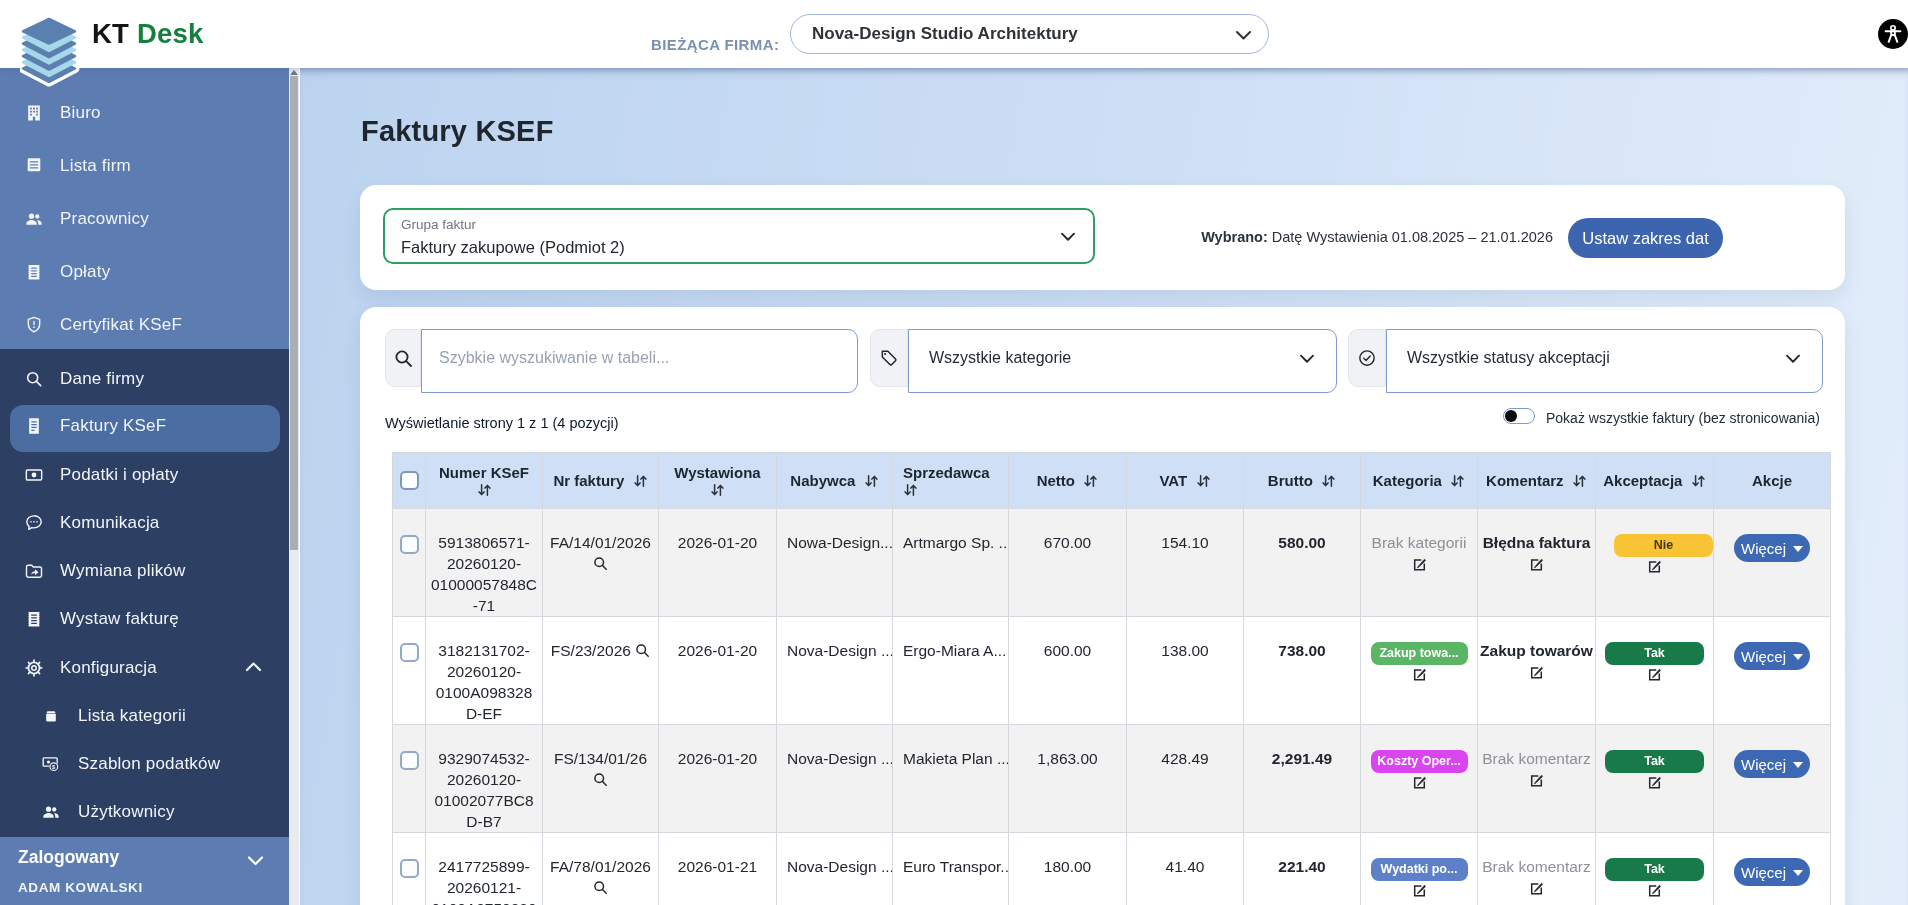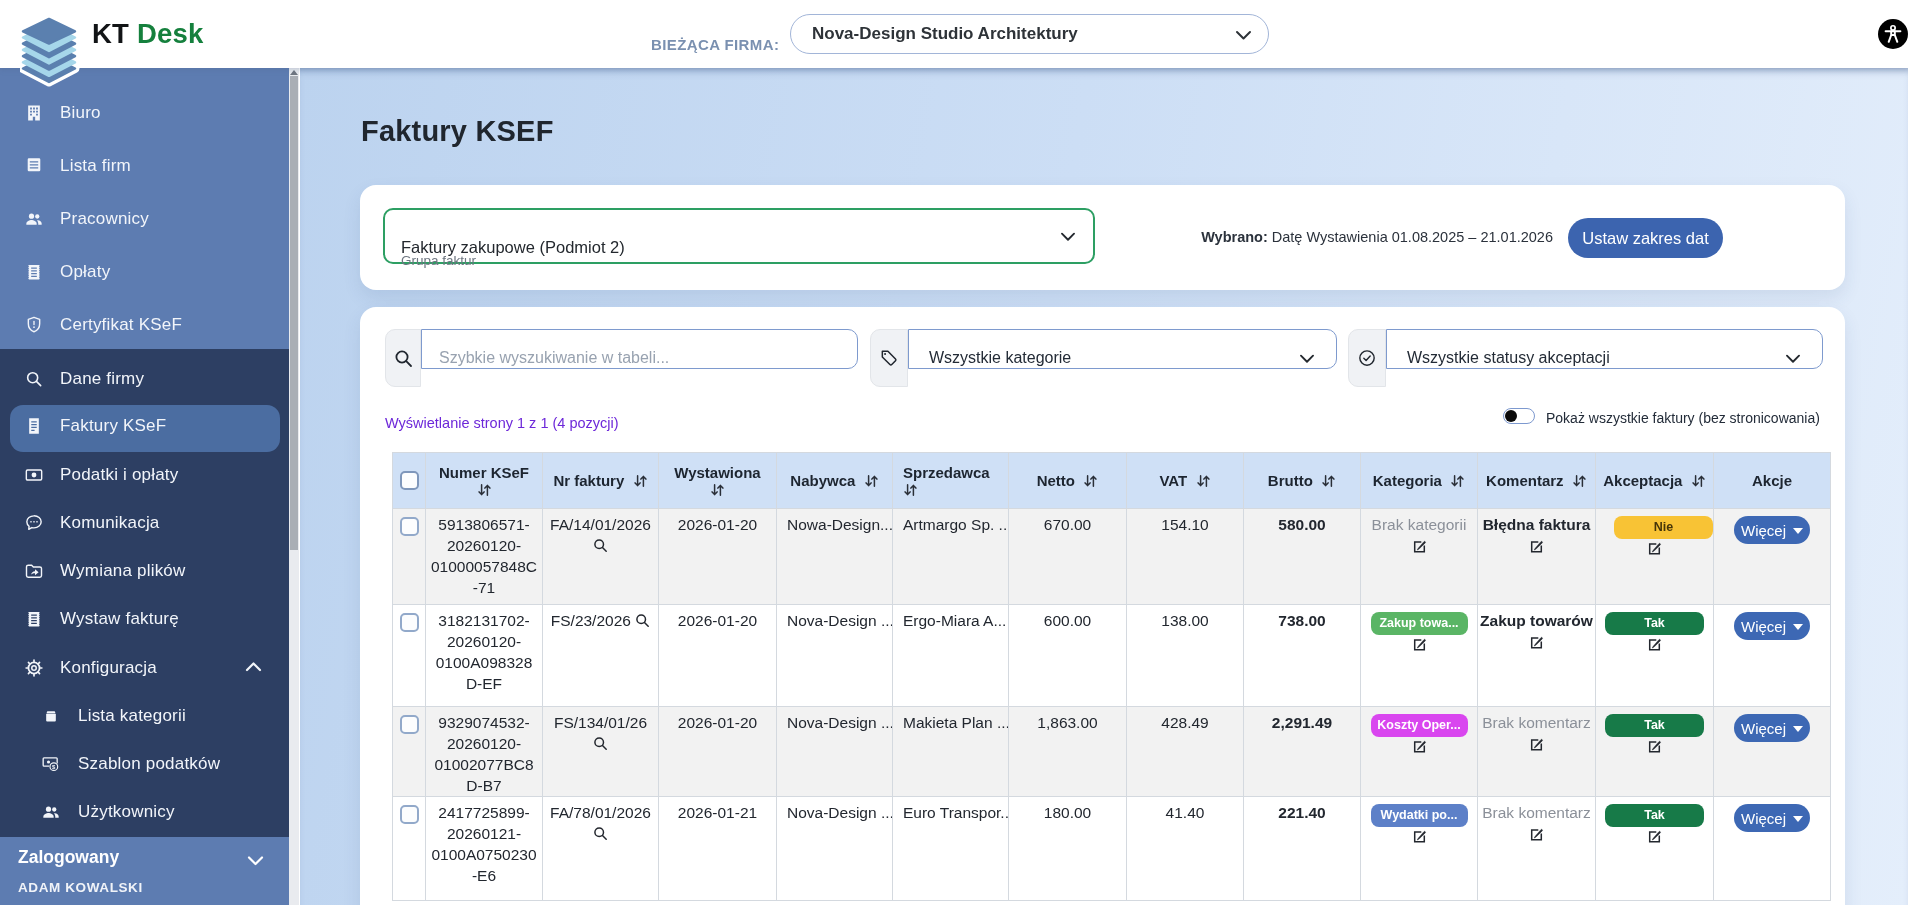--- a/index.html
+++ b/index.html
@@ -49,49 +49,49 @@
   
   #h1 { position:absolute; left:361px; top:115px; font-size:29px; font-weight:700; color:#20262e; letter-spacing:0.2px; z-index:5;}
 
   
   .card { position:absolute; background:#fff; border-radius:16px; box-shadow:0 8px 18px rgba(40,70,120,0.10); z-index:5; }
   #card1 { left:360px; top:185px; width:1485px; height:105px; }
   #card2 { left:360px; top:307px; width:1485px; height:700px; }
 
   
   #gsel { position:absolute; left:23px; top:23px; width:712px; height:56px; border:2px solid #2d9f63; border-radius:10px; background:#fff;}
-  #gsel .lab { position:absolute; left:16px; top:7px; font-size:13.5px; color:#6e7681;margin-top:36px; }
+  #gsel .lab { position:absolute; left:16px; top:7px; font-size:13.5px; color:#6e7681; }
   #gsel .val { position:absolute; left:16px; top:28px; font-size:16.5px; color:#23282e; }
   #gsel svg { position:absolute; right:17px; top:20px; }
   #wybrano { position:absolute; right:292px; top:44px; font-size:14.5px; color:#2b323c; white-space:nowrap;}
   #wybrano b { font-weight:700; }
   #btn-zakres { position:absolute; left:1208px; top:33px; width:155px; height:40px; border-radius:20px; background:#3c64af; color:#fff; font-size:16.5px; font-weight:400; display:flex; align-items:center; justify-content:center; }
 
   
   .igroup { position:absolute; top:22px; height:58px; }
   .ibox { position:absolute; left:0; top:0; height:58px; background:#f0f2f5; border:1px solid #e2e5e9; border-radius:10px 0 0 10px; display:flex; align-items:center; justify-content:center;}
-  .ifield { position:absolute; top:0; height:40px; background:#fff; border:1px solid #7e9ace; border-radius:0 10px 10px 0; }
+  .ifield { position:absolute; top:0; height:64px; background:#fff; border:1px solid #7e9ace; border-radius:0 10px 10px 0; }
   .ifield .ph { position:absolute; left:17px; top:19px; font-size:16px; color:#98a2b0; }
   .ifield .vv { position:absolute; left:20px; top:19px; font-size:16px; color:#232b36; }
   .ifield .ch { position:absolute; right:21px; top:21px; }
 
   #g1 { left:25px; }   #g1 .ibox{ width:36px; } #g1 .ifield{ left:36px; width:437px; }
   #g2 { left:510px; }  #g2 .ibox{ width:38px; } #g2 .ifield{ left:38px; width:429px; }
   #g3 { left:988px; }  #g3 .ibox{ width:38px; } #g3 .ifield{ left:38px; width:437px; }
 
-  #pageinfo { position:absolute; left:25px; top:108px; font-size:14.5px; color:#6d28d9;text-align:center; }
+  #pageinfo { position:absolute; left:25px; top:108px; font-size:14.5px; color:#0f172a;text-align:center; }
   #toggle { position:absolute; left:1143px; top:101px; width:32px; height:16px; border:1px solid #7d99cf; border-radius:8px; background:#fff; }
   #toggle .knob { position:absolute; left:1px; top:1px; width:12px; height:12px; border-radius:50%; background:#0b0b0b; }
   #toglabel { position:absolute; left:1186px; top:103px; font-size:14px; color:#232c39; white-space:nowrap; }
 
   
   #tbl { position:absolute; left:32px; top:145px; border-collapse:collapse; table-layout:fixed; width:1438px; font-size:15.5px; color:#22272f; }
   #tbl td, #tbl th { border:1px solid #d4d9df; vertical-align:top; padding:0; overflow:hidden; }
   #tbl th { background:#cfe0f6; height:56px; font-weight:700; color:#1d2530; font-size:15px; vertical-align:middle; padding:2px; }
-  #tbl td { text-align:center; line-height:21px; padding:5px 2px 0; }
+  #tbl td { text-align:center; line-height:21px; padding:23px 2px 0; }
   td.nrf { padding-left:10px; padding-right:10px; }
   td.kom { white-space:nowrap; }
   tr.odd td { background:#f2f2f2; }
   tr.even td { background:#ffffff; }
   td.l, th.l { text-align:left; padding-left:10px !important; padding-right:2px; white-space:nowrap; }
   .cb { display:inline-block; width:19px; height:19px; border:2px solid #92a9ca; border-radius:5px; background:#fcfdfe; }
   th .cb { margin-top:2px; }
   td .cb { margin-top:3px; }
   .dim { color:#8b9099; }
   .bold { font-weight:700; }

